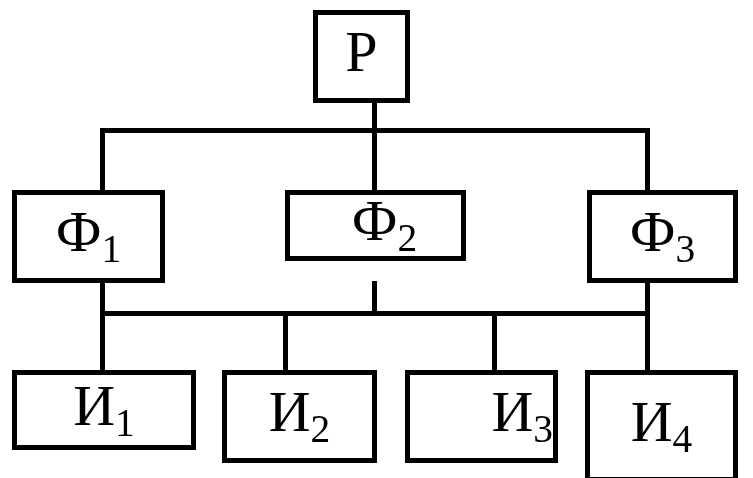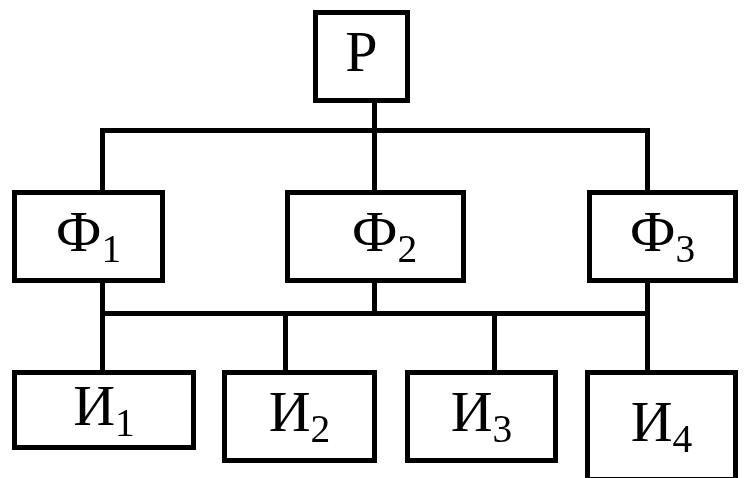--- a/index.html
+++ b/index.html
@@ -28,25 +28,25 @@
     font-size: 0.68em;
     vertical-align: -0.28em;
   }
   .line {
     position: absolute;
     background: #000000;
   }
   
   #box-p  { left: 313px; top: 10px;  width: 97px;  height: 93px; }
   #box-f1 { left: 12px;  top: 190px; width: 153px; height: 93px; text-align: right; }
-  #box-f2 { left: 285px; top: 190px; width: 181px; height: 93px; padding-left: 18px; }
+  #box-f2 { left: 285px; top: 190px; width: 181px; height: 71px; padding-left: 18px; }
   #box-f3 { left: 587px; top: 190px; width: 151px; height: 93px; text-align: center; }
   #box-i1 { left: 12px;  top: 370px; width: 184px; height: 80px; }
   #box-i2 { left: 222px; top: 370px; width: 155px; height: 93px; }
-  #box-i3 { left: 405px; top: 370px; width: 153px; height: 93px; }
+  #box-i3 { left: 405px; top: 370px; width: 153px; height: 93px; justify-content: flex-end; }
   #box-i4 { left: 585px; top: 370px; width: 153px; height: 112px; }
   
   #bus1 { left: 100px; top: 128px; width: 550px; height: 5px; }
   #bus2 { left: 100px; top: 311px; width: 550px; height: 5px; }
   
   #v-root   { left: 372px; top: 101px; width: 5px; height: 92px; }
   #v-f1-top { left: 100px; top: 128px; width: 5px; height: 66px; }
   #v-f3-top { left: 645px; top: 128px; width: 5px; height: 66px; }
   #v-i1     { left: 100px; top: 281px; width: 5px; height: 93px; }
   #v-f2-bot { left: 372px; top: 281px; width: 5px; height: 34px; }

